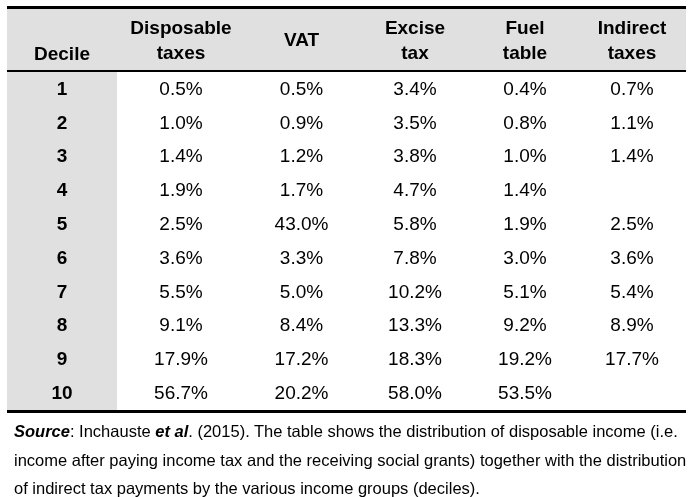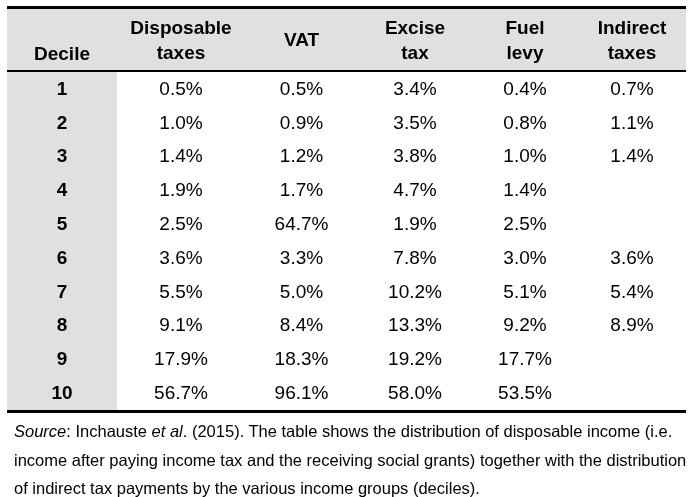--- a/index.html
+++ b/index.html
@@ -68,21 +68,21 @@
   .footnote {
     position: absolute;
     left: 14px;
     top: 417px;
     width: 674px;
     margin: 0;
     font-size: 16.5px;
     line-height: 28.5px;
     color: var(--text-color, #000);
   }
-  .italic { font-style: italic; }
+  .italic { font-style: italic; font-weight: bold; }
 </style>
 </head>
 <body>
 
 <div class="page">
   <div class="table-wrap">
     <div class="top-border"></div>
     <div class="thead" id="thead">
         <div class="hcell hcell-decile">
           <div>Decile</div>
@@ -93,21 +93,21 @@
         </div>
         <div class="hcell">
           <div>VAT</div>
         </div>
         <div class="hcell">
           <div>Excise</div>
           <div>tax</div>
         </div>
         <div class="hcell">
           <div>Fuel</div>
-          <div>levy</div>
+          <div>table</div>
         </div>
         <div class="hcell">
           <div>Indirect</div>
           <div>taxes</div>
         </div>
       </div>
     <div class="tbody" id="tbody">
         <div class="trow">
           <div class="cell decile-cell">1</div>
           <div class="cell value-cell">0.5%</div>
@@ -135,21 +135,22 @@
         <div class="trow">
           <div class="cell decile-cell">4</div>
           <div class="cell value-cell">1.9%</div>
           <div class="cell value-cell">1.7%</div>
           <div class="cell value-cell">4.7%</div>
           <div class="cell value-cell">1.4%</div>
         </div>
         <div class="trow">
           <div class="cell decile-cell">5</div>
           <div class="cell value-cell">2.5%</div>
-          <div class="cell value-cell">64.7%</div>
+          <div class="cell value-cell">43.0%</div>
+          <div class="cell value-cell">5.8%</div>
           <div class="cell value-cell">1.9%</div>
           <div class="cell value-cell">2.5%</div>
         </div>
         <div class="trow">
           <div class="cell decile-cell">6</div>
           <div class="cell value-cell">3.6%</div>
           <div class="cell value-cell">3.3%</div>
           <div class="cell value-cell">7.8%</div>
           <div class="cell value-cell">3.0%</div>
           <div class="cell value-cell">3.6%</div>
@@ -166,28 +167,29 @@
           <div class="cell decile-cell">8</div>
           <div class="cell value-cell">9.1%</div>
           <div class="cell value-cell">8.4%</div>
           <div class="cell value-cell">13.3%</div>
           <div class="cell value-cell">9.2%</div>
           <div class="cell value-cell">8.9%</div>
         </div>
         <div class="trow">
           <div class="cell decile-cell">9</div>
           <div class="cell value-cell">17.9%</div>
+          <div class="cell value-cell">17.2%</div>
           <div class="cell value-cell">18.3%</div>
           <div class="cell value-cell">19.2%</div>
           <div class="cell value-cell">17.7%</div>
         </div>
         <div class="trow">
           <div class="cell decile-cell">10</div>
           <div class="cell value-cell">56.7%</div>
-          <div class="cell value-cell">96.1%</div>
+          <div class="cell value-cell">20.2%</div>
           <div class="cell value-cell">58.0%</div>
           <div class="cell value-cell">53.5%</div>
         </div>
       </div>
   </div>
 
   <p class="footnote"><span class="italic">Source</span><span>: Inchauste </span><span class="italic">et al</span><span>. (2015). The table shows the distribution of disposable income (i.e. income after paying income tax and the receiving social grants) together with the distribution of indirect tax payments by the various income groups (deciles).</span></p>
 </div>
 
 </body></html>

